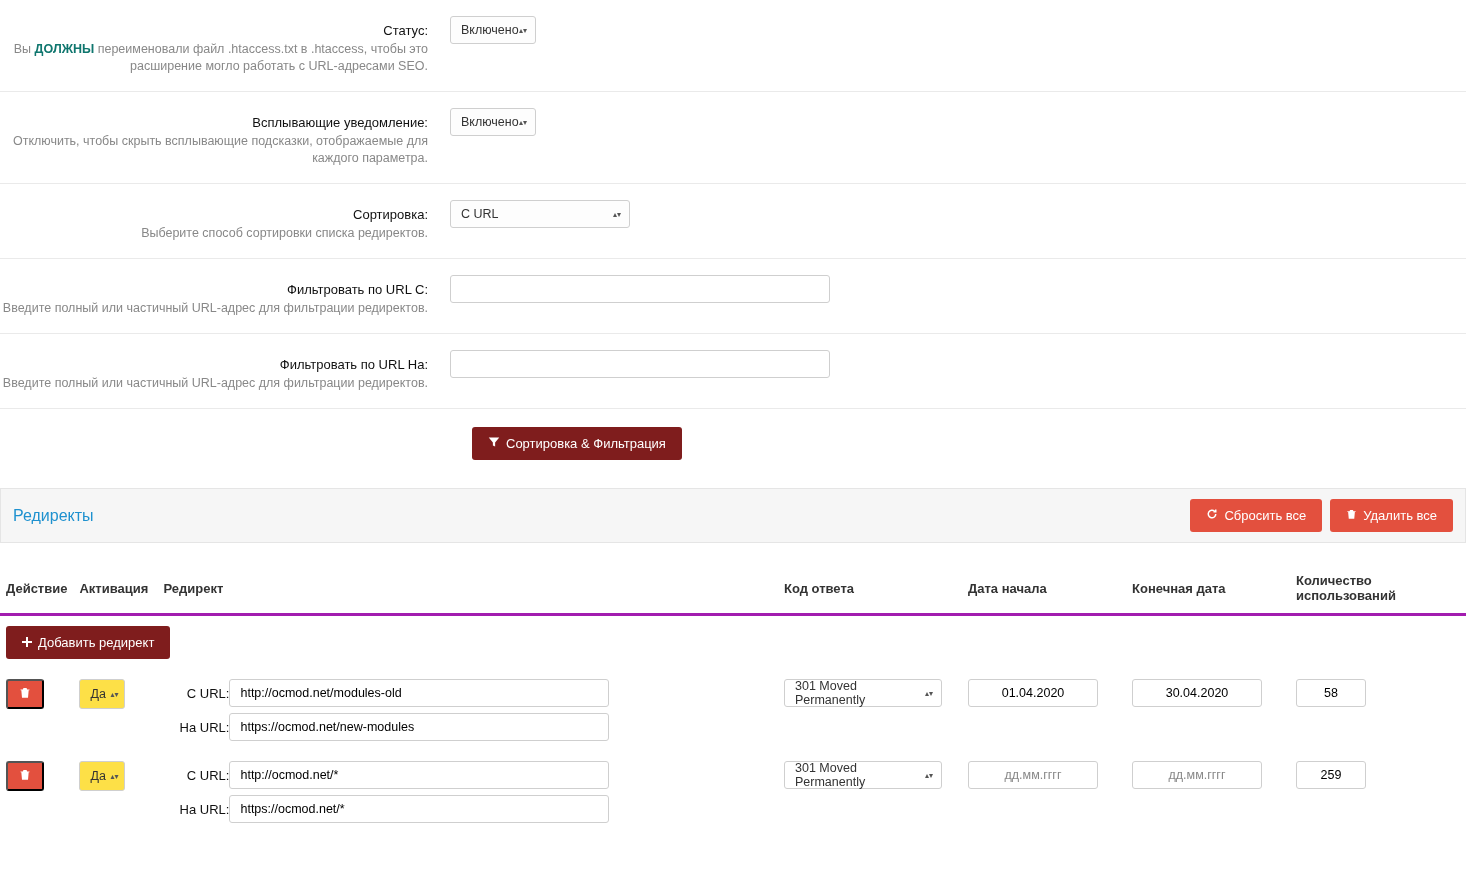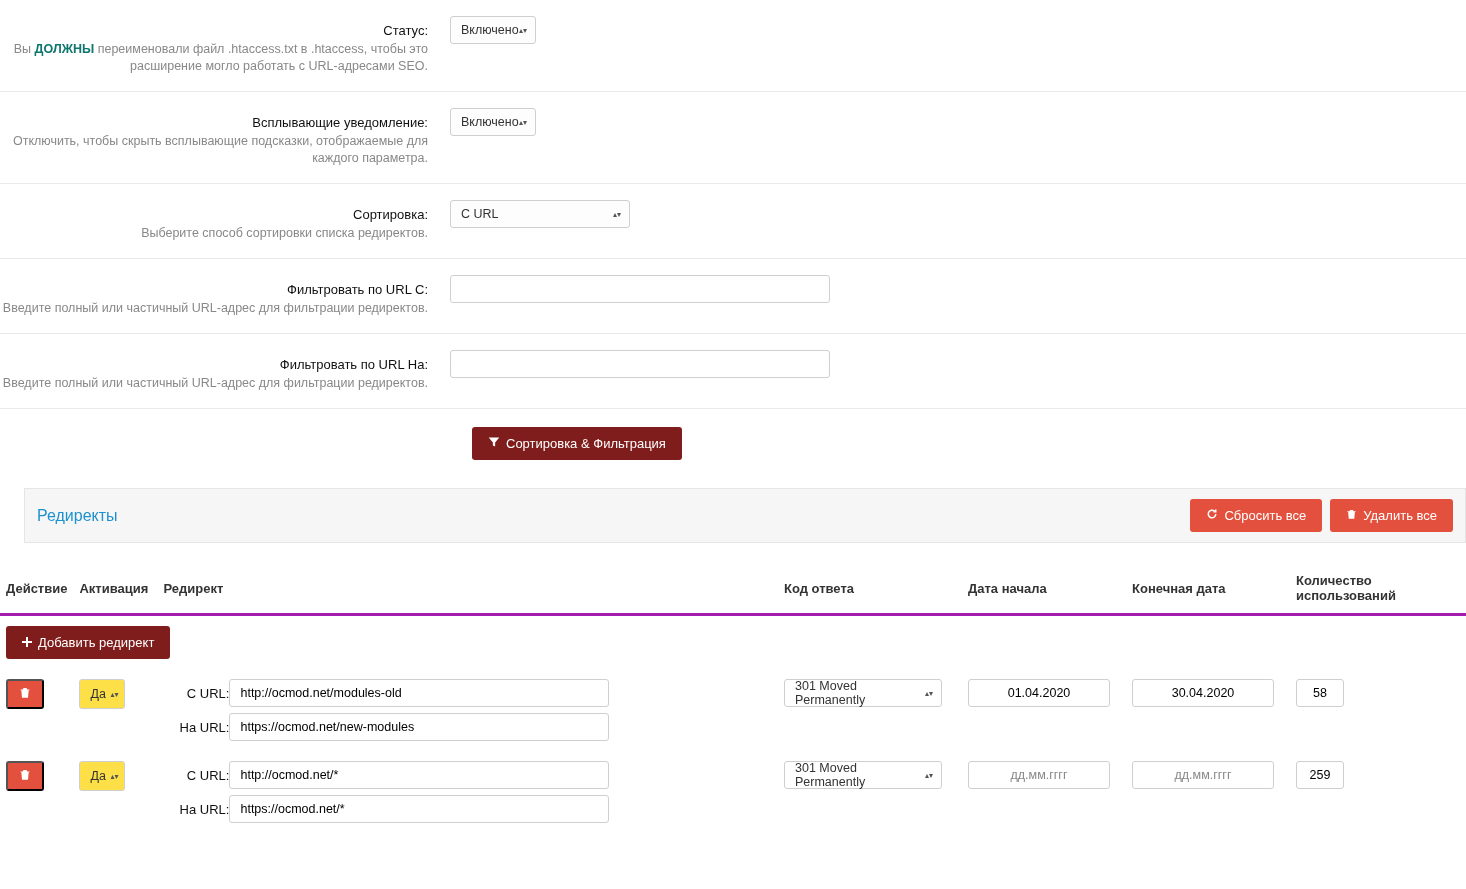--- a/index.html
+++ b/index.html
@@ -94,21 +94,20 @@
   .action-row { padding: 18px 10px 18px 472px; }
 
   .panel-heading {
     background: #f6f6f6;
     border: 1px solid #e5e5e5;
     padding: 10px 12px;
     display: flex;
     align-items: center;
     justify-content: space-between;
     margin-top: 10px;
-    margin-left: 24px;
   }
   .panel-heading .title {
     color: #1e91cf;
     font-size: 16px;
   }
   .panel-heading .heading-actions { display: flex; gap: 8px; }
 
   table.redirects {
     width: 100%;
     border-collapse: collapse;
@@ -173,22 +172,22 @@
   .code-select .caret { position: absolute; right: 8px; top: 50%; transform: translateY(-50%); font-size: 8px; color: #555; display: flex; flex-direction: column; line-height: 5px;}
 
   .date-input, .count-input {
     border: 1px solid #cfcfcf;
     border-radius: 3px;
     height: 28px;
     padding: 3px 10px;
     font-size: 12.5px;
     background: #fff;
   }
-  .date-input { width: 142px; text-align: center; }
-  .count-input { width: 48px; text-align: center; }
+  .date-input { width: 130px; text-align: center; }
+  .count-input { width: 70px; text-align: center; }
   .date-input::placeholder { color: #888; }
 
   .icon { display: inline-block; }
 
   th:nth-child(1) { width: 70px; }
   th:nth-child(2) { width: 84px; }
   th:nth-child(3) { }
   th:nth-child(4) { width: 184px; }
   th:nth-child(5) { width: 164px; margin-left: 36px; }
   th:nth-child(6) { width: 164px; }

